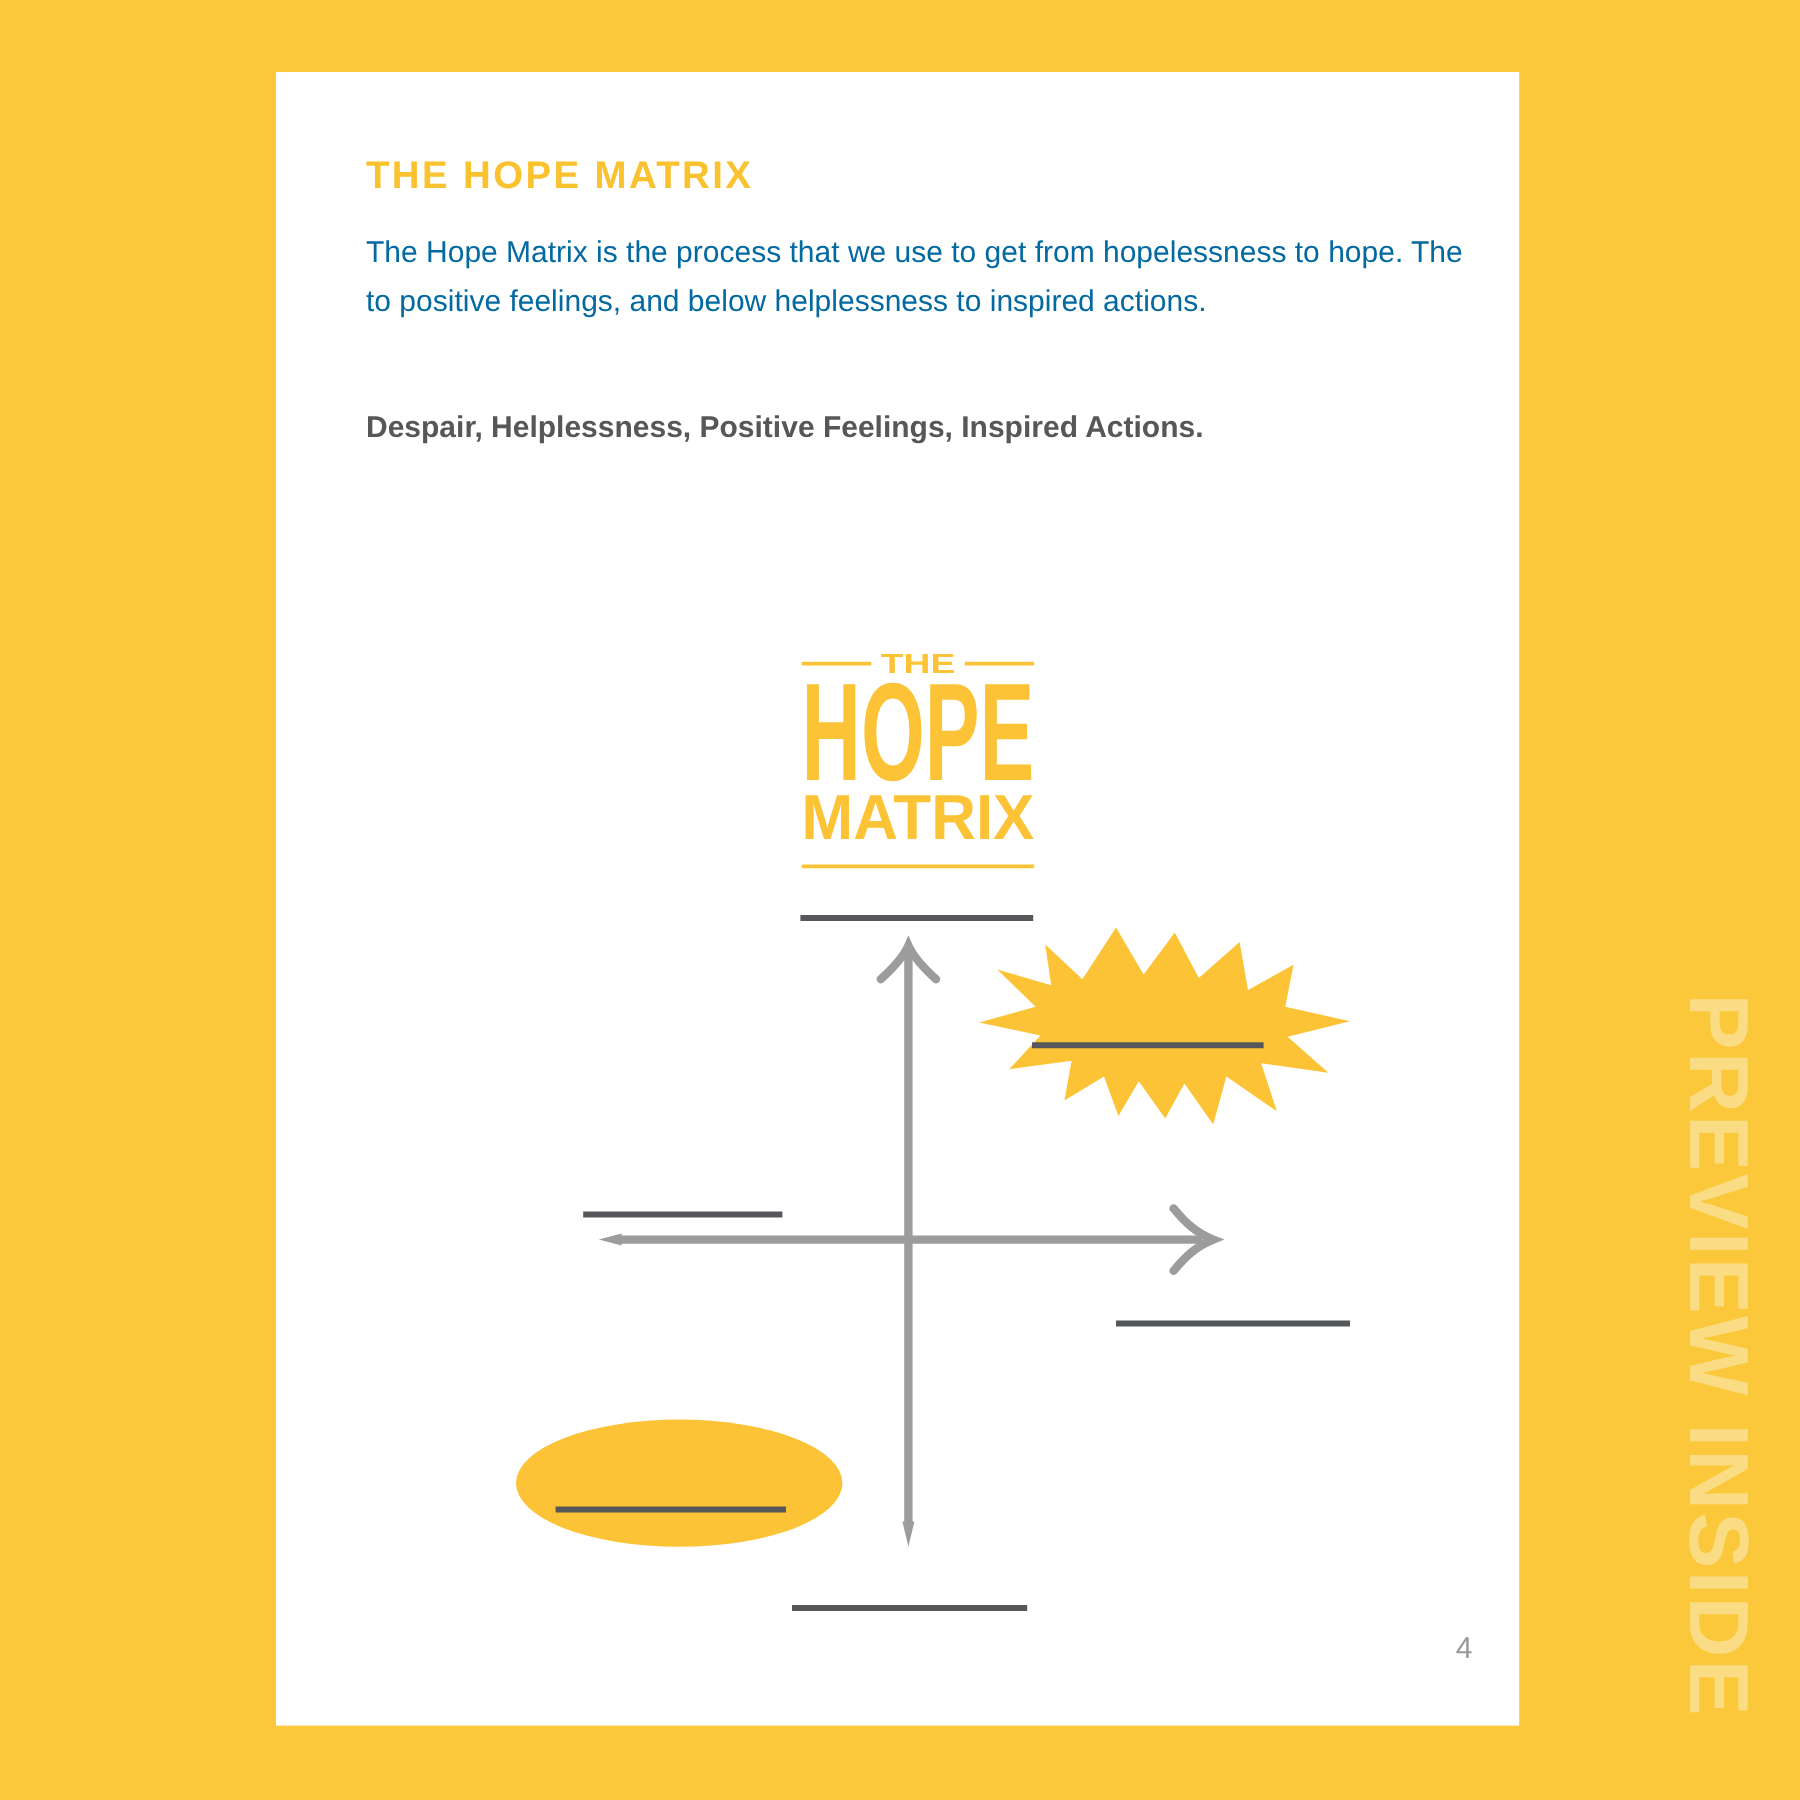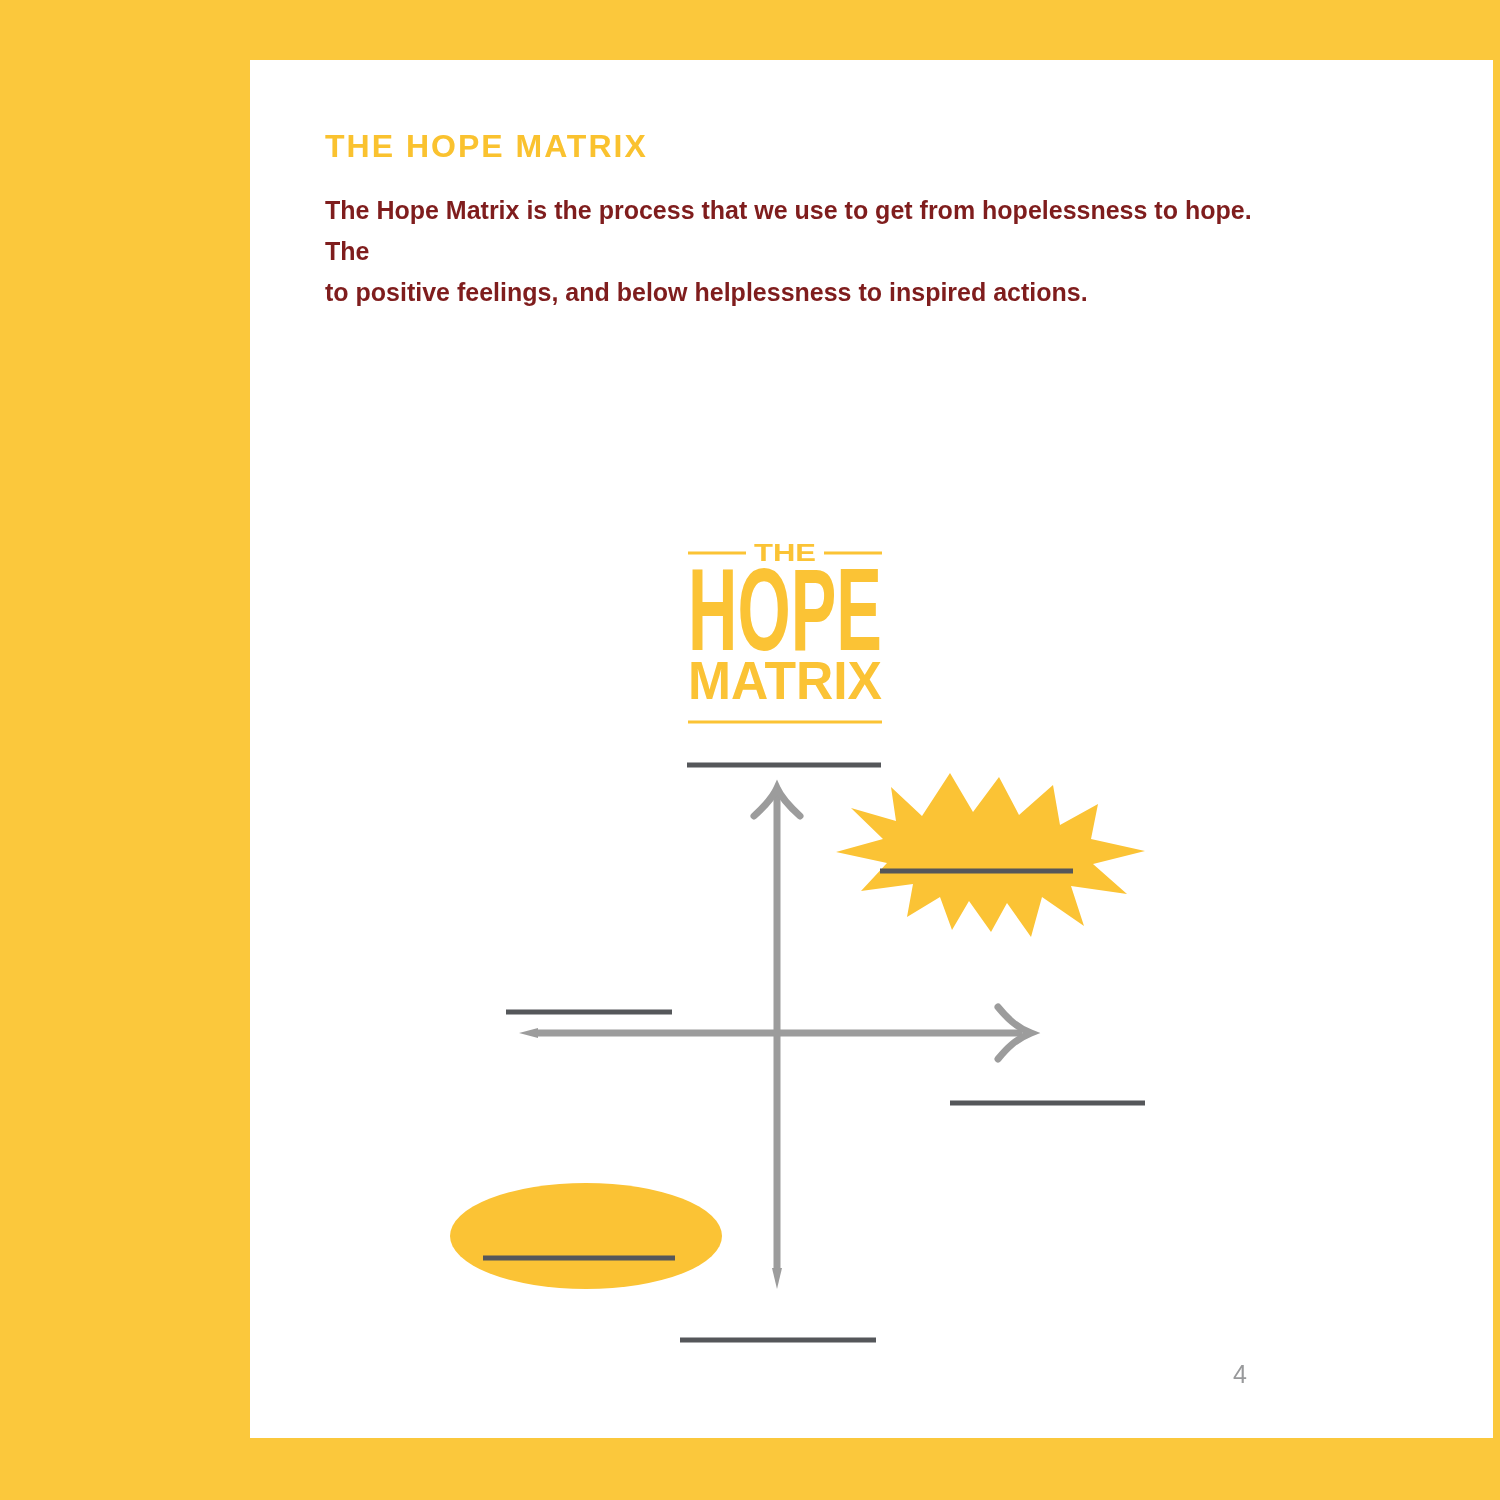--- a/index.html
+++ b/index.html
@@ -21,34 +21,33 @@
     font-size:70px; font-weight:700;
     letter-spacing:2px; line-height:80px;
     color:#FADC85;
     white-space:nowrap;
   }
 
   
   .page{
     position:absolute;
     left:230px; top:60px;
-    width:1243px; height:1378px;
+    width:1036px; height:1378px;
     background:#FFFFFF;
-    margin-left:20px;
   }
 
   .heading{
     position:absolute; left:75px; top:68px;
     font-size:32px; font-weight:800; letter-spacing:2px;
     color:#FAC22F;
   }
 
   .intro{
     position:absolute; left:75px; top:130px; width:940px;
-    font-size:25px; color:#7f1d1d; line-height:41px;font-weight:bold;
+    font-size:25px; color:#0369a1; line-height:41px;
   }
   .directions{
     position:absolute; left:75px; top:276px; width:940px;
     font-size:25px; color:#5B5C5E; line-height:41px;
   }
   .directions .b{ font-weight:700; color:#565759; }
 
   .logo-svg{ position:absolute; left:438px; top:477px; }
   .diagram-svg{ position:absolute; left:0px; top:640px; }
 
@@ -68,20 +67,21 @@
   <div class="page">
 
     <div class="heading">THE HOPE MATRIX</div>
 
     <div class="intro">
         <div class="line">The Hope Matrix is the process that we use to get from hopelessness to hope. The</div>
         <div class="line">to positive feelings, and below helplessness to inspired actions.</div>
       </div>
 
     <div class="directions">
+        <div class="line"><span class="b">Despair, Helplessness, Positive Feelings, Inspired Actions.</span></div>
       </div>
 
     <svg class="logo-svg" width="194" height="192" viewBox="0 0 194 192">
       <line x1="0" y1="16" x2="58" y2="16" stroke="#FBC335" stroke-width="3"></line>
       <line x1="136" y1="16" x2="194" y2="16" stroke="#FBC335" stroke-width="3"></line>
       <text x="97" y="24" text-anchor="middle" textLength="62" lengthAdjust="spacingAndGlyphs" font-family="Liberation Sans, sans-serif" font-weight="bold" font-size="23" fill="#FBC335">THE</text>
       <text x="0" y="113" textLength="194" lengthAdjust="spacingAndGlyphs" font-family="Liberation Sans, sans-serif" font-weight="bold" font-size="116" fill="#FBC335">HOPE</text>
       <text x="0" y="162" textLength="194" lengthAdjust="spacingAndGlyphs" font-family="Liberation Sans, sans-serif" font-weight="bold" font-size="53" fill="#FBC335">MATRIX</text>
       <line x1="0" y1="185" x2="194" y2="185" stroke="#FBC335" stroke-width="3"></line>
     </svg>

